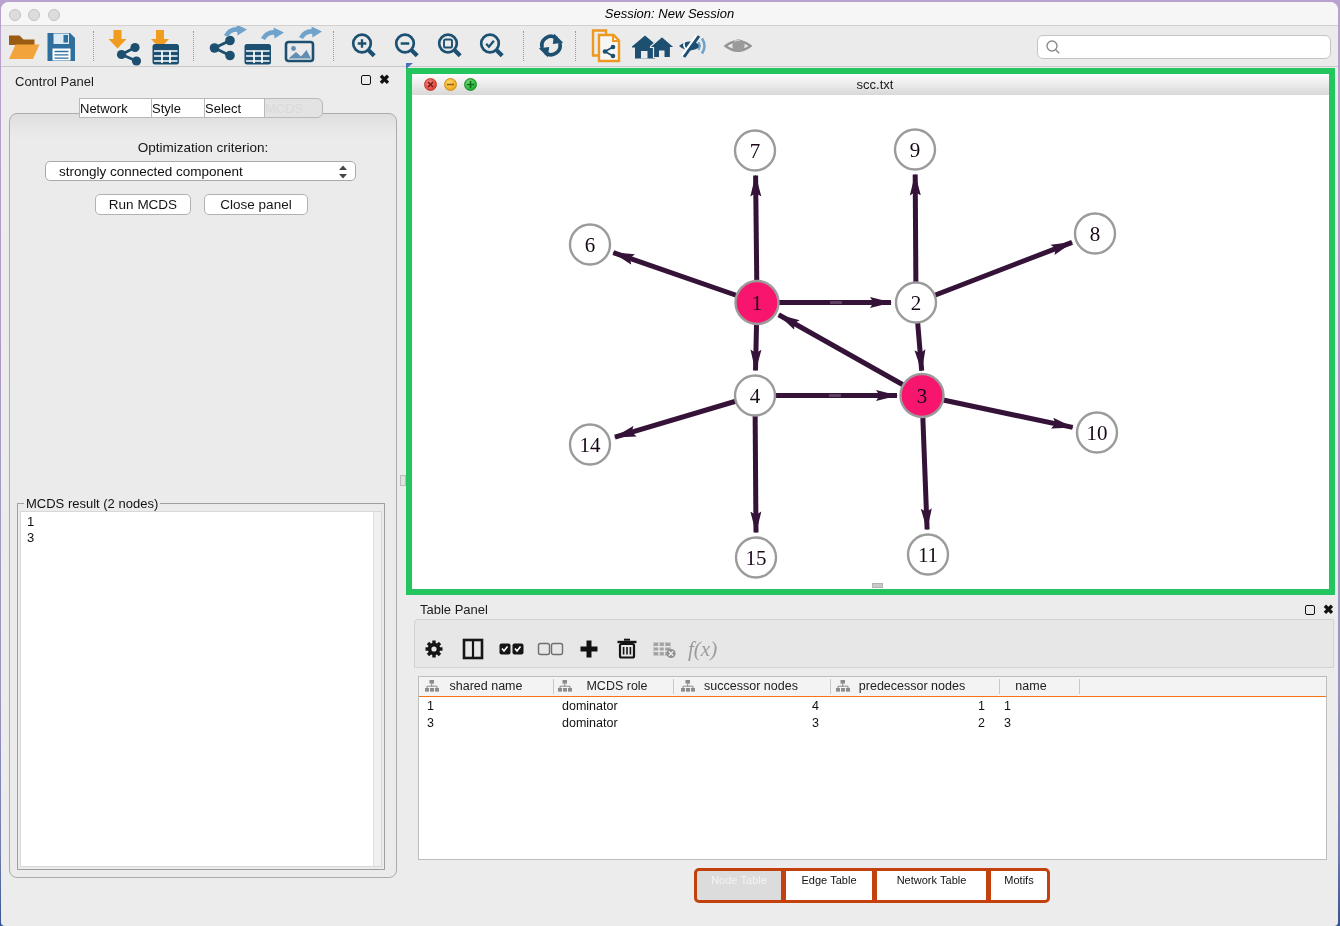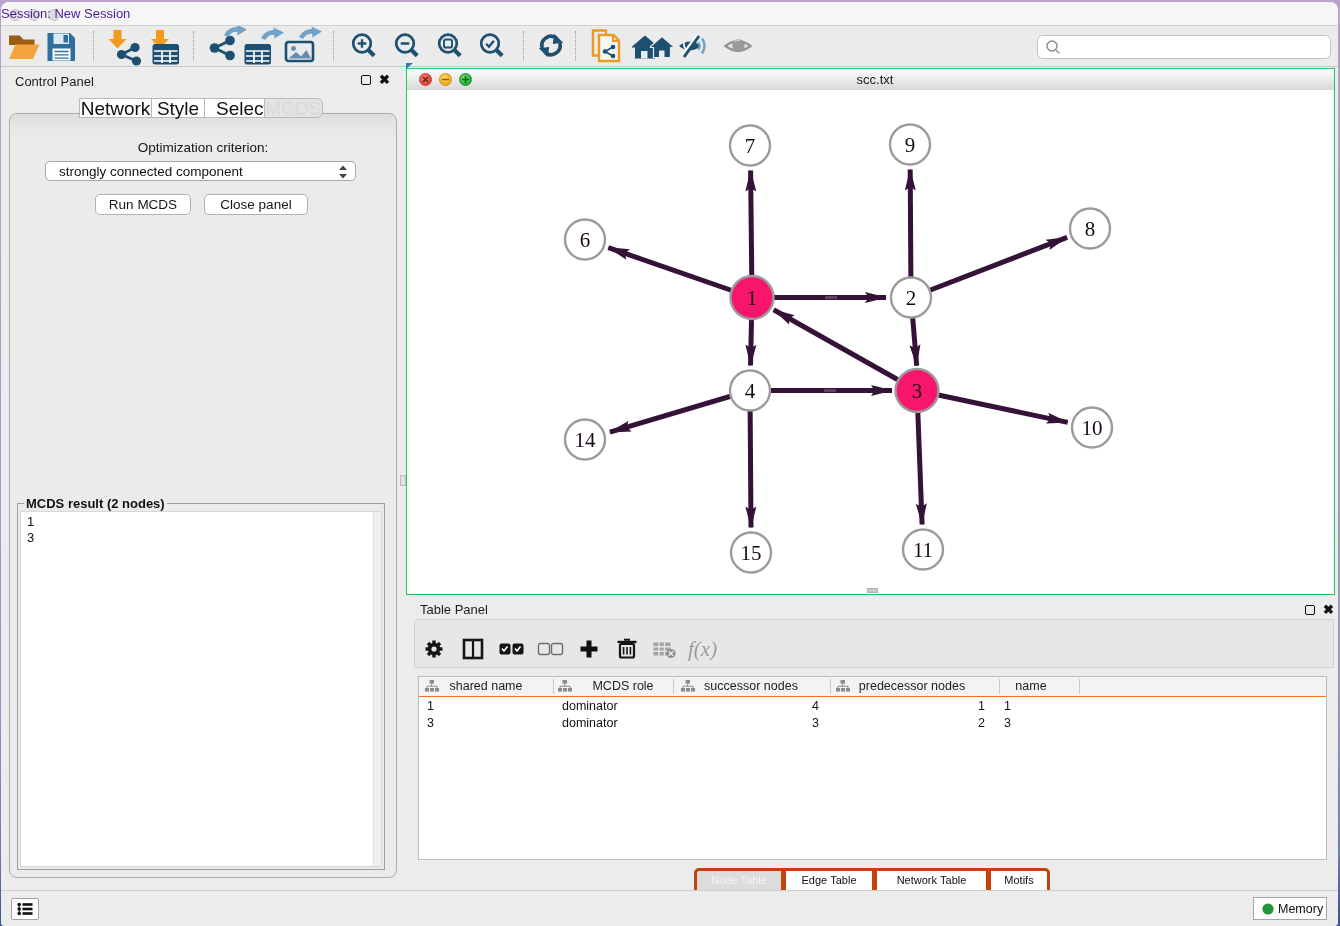--- a/index.html
+++ b/index.html
@@ -7,60 +7,60 @@
        background:linear-gradient(180deg,#b9a2cd 0%,#ab9ac7 40%,#9a93c0 75%,#6f7cad 92%,#35548f 100%);
        font-family:"Liberation Sans",sans-serif;}
   .abs{position:absolute;}
   #win{position:absolute;left:1px;top:2px;right:2px;bottom:0;
        background:#ececec;border-radius:8px 8px 4px 4px;overflow:hidden;}
   
   #titlebar{position:absolute;left:0;top:0;right:0;height:23px;background:#f6f6f6;
             border-bottom:1px solid #d0d0d0;}
   .tl{position:absolute;top:7px;width:12px;height:12px;border-radius:50%;
       background:#dcdcdc;border:1px solid #c2c2c2;box-sizing:border-box;}
-  #title-text{position:absolute;top:4px;left:0;right:0;
-              font-size:13px;color:#4c1d95;}
+  #title-text{position:absolute;top:4px;left:0;right:0;text-align:center;
+              font-size:13px;color:#000000;font-style:italic;}
   
   #toolbar{position:absolute;left:0;top:24px;right:0;height:40px;background:#ebebeb;
            border-bottom:1px solid #c9c9c9;}
   .tsep{position:absolute;top:5px;height:30px;width:0;
         border-left:1px dotted #9a9a9a;}
   #searchbox{position:absolute;left:1036px;top:9px;width:292px;height:22px;background:#fff;
              border:1px solid #c4c4c4;border-radius:6px;}
   
   #cpanel{position:absolute;left:0;top:65px;width:404px;bottom:35px;background:#ececec;}
   #cp-title{position:absolute;left:14px;top:7px;font-size:13px;color:#1c1c1c;}
   .hdr-float{position:absolute;top:8px;width:10px;height:10px;border:1.6px solid #111;
              border-radius:2px;box-sizing:border-box;}
   .hdr-x{position:absolute;top:5px;font-size:13px;font-weight:bold;color:#111;}
   .tab{position:absolute;top:31px;height:20px;background:#fff;border:1px solid #b9b9b9;
-       box-sizing:border-box;font-size:19px;color:#101010;text-align:center;line-height:19px;}
+       box-sizing:border-box;font-size:13px;color:#101010;text-align:left;line-height:19px;}
   #tabpanel{position:absolute;left:8px;top:46px;width:388px;height:765px;
             border:1px solid #ababab;border-radius:8px;box-sizing:border-box;
             background:linear-gradient(180deg,#dedede 0,#e7e7e7 14px,#ebebeb 26px);}
   #optlabel{position:absolute;left:0;width:100%;top:73px;text-align:center;
             font-size:13.5px;color:#151515;}
   #dropdown{position:absolute;left:44px;top:94px;width:311px;height:20px;background:#fff;
             border:1px solid #a9a9a9;border-radius:5px;box-sizing:border-box;}
   #dropdown span{position:absolute;left:13px;top:2px;font-size:13.5px;color:#111;}
   .btn{position:absolute;height:21px;background:#fff;border:1px solid #b2b2b2;
        border-radius:5px;box-sizing:border-box;text-align:center;font-size:13.5px;
        color:#151515;line-height:19px;}
   #fieldset{position:absolute;left:16px;top:436px;width:368px;height:367px;
             border:1px solid #9f9f9f;box-sizing:border-box;background:transparent;}
   #fs-white{position:absolute;left:2px;right:2px;top:7px;bottom:2px;background:#fff;
             border:1px solid #d8d8d8;}
   #fs-legend{position:absolute;left:6px;top:-8px;background:#ebebeb;padding:0 2px;
-             font-size:13px;color:#111;font-weight:bold;}
+             font-size:13px;color:#111;}
   #fs-text{position:absolute;left:6px;top:2px;font-size:13px;color:#111;line-height:16px;}
   #fs-scroll{position:absolute;right:0;top:0;bottom:0;width:7px;background:#f0f0f0;
              border-left:1px solid #e0e0e0;}
   
   #netwin{position:absolute;left:405px;top:66px;width:929px;height:527px;
-          border:1px solid #22c55e;box-sizing:border-box;background:#fff;}
+          border:6px solid #22c55e;box-sizing:border-box;background:#fff;}
   #net-titlebar{position:absolute;left:0;top:0;right:0;height:21px;
                 background:linear-gradient(180deg,#fdfdfd,#e9e9e9 55%,#d8d8d8);
                 border-bottom:1px solid #b0b0b0;}
   #net-title{position:absolute;left:9px;right:0;top:3px;text-align:center;font-size:13px;
              color:#1a1a1a;}
   .mtl{position:absolute;top:3.5px;width:13px;height:13px;border-radius:50%;
        box-sizing:border-box;}
   
   #tpanel{position:absolute;left:405px;top:597px;width:929px;bottom:35px;background:#ececec;}
   #tp-title{position:absolute;left:14px;top:3px;font-size:13px;color:#1c1c1c;}
@@ -415,21 +415,21 @@
             <g transform="translate(417,3)">
                 <rect x="4.5" y="0" width="4.5" height="3.6"></rect>
                 <rect x="0" y="8" width="4" height="3.6"></rect>
                 <rect x="5" y="8" width="4" height="3.6"></rect>
                 <rect x="10" y="8" width="4" height="3.6"></rect>
                 <path d="M6.7 3.6 v3 M2 8 v-1.8 h10 V8" stroke="#8b8b8b" stroke-width="1" fill="none"></path>
               </g>
           </g>
         </svg>
         <div class="th" style="left:14px;width:106px;">shared name</div>
-        <div class="th" style="left:138px;width:100px;padding-left:16px;">MCDS role</div>
+        <div class="th" style="left:132px;width:100px;padding-left:16px;">MCDS role</div>
         <div class="th" style="left:266px;width:132px;">successor nodes</div>
         <div class="th" style="left:427px;width:132px;">predecessor nodes</div>
         <div class="th" style="left:580px;width:64px;">name</div>
         <div class="thsep" style="left:134px"></div>
         <div class="thsep" style="left:254px"></div>
         <div class="thsep" style="left:411px"></div>
         <div class="thsep" style="left:580px"></div>
         <div class="thsep" style="left:660px"></div>
       </div>
       <div id="tbody">
@@ -446,32 +446,13 @@
       </div>
     </div>
     <div id="btabs">
       <div class="btab" style="left:288px;width:90px;border-radius:5px 0 0 5px;background:#dcdcdc;color:#f3f3f3;">Node&nbsp;Table</div>
       <div class="btab" style="left:377px;width:92px;">Edge&nbsp;Table</div>
       <div class="btab" style="left:468px;width:115px;">Network&nbsp;Table</div>
       <div class="btab" style="left:582px;width:62px;border-radius:0 5px 5px 0;">Motifs</div>
     </div>
   </div>
 
-  <div id="statusbar">
-    <div id="listbtn">
-      <svg width="16" height="14" viewBox="0 0 16 14" style="position:absolute;left:5px;top:3px;">
-        <circle cx="2.2" cy="2.5" r="1.8" fill="#111"></circle>
-        <circle cx="2.2" cy="7" r="1.8" fill="#111"></circle>
-        <circle cx="2.2" cy="11.5" r="1.8" fill="#111"></circle>
-        <line x1="2.2" y1="2.5" x2="2.2" y2="11.5" stroke="#111" stroke-width="1"></line>
-        <rect x="5.5" y="1.2" width="10" height="2.6" fill="#111"></rect>
-        <rect x="5.5" y="5.7" width="10" height="2.6" fill="#111"></rect>
-        <rect x="5.5" y="10.2" width="10" height="2.6" fill="#111"></rect>
-      </svg>
-    </div>
-    <div id="memorybtn">
-      <svg width="12" height="12" viewBox="0 0 12 12" style="position:absolute;left:8px;top:5px;">
-        <circle cx="6" cy="6" r="5.6" fill="#1f9639"></circle>
-      </svg>
-      <span style="position:absolute;left:24px;top:4px;">Memory</span>
-    </div>
-  </div>
 </div>
 
 </body></html>

